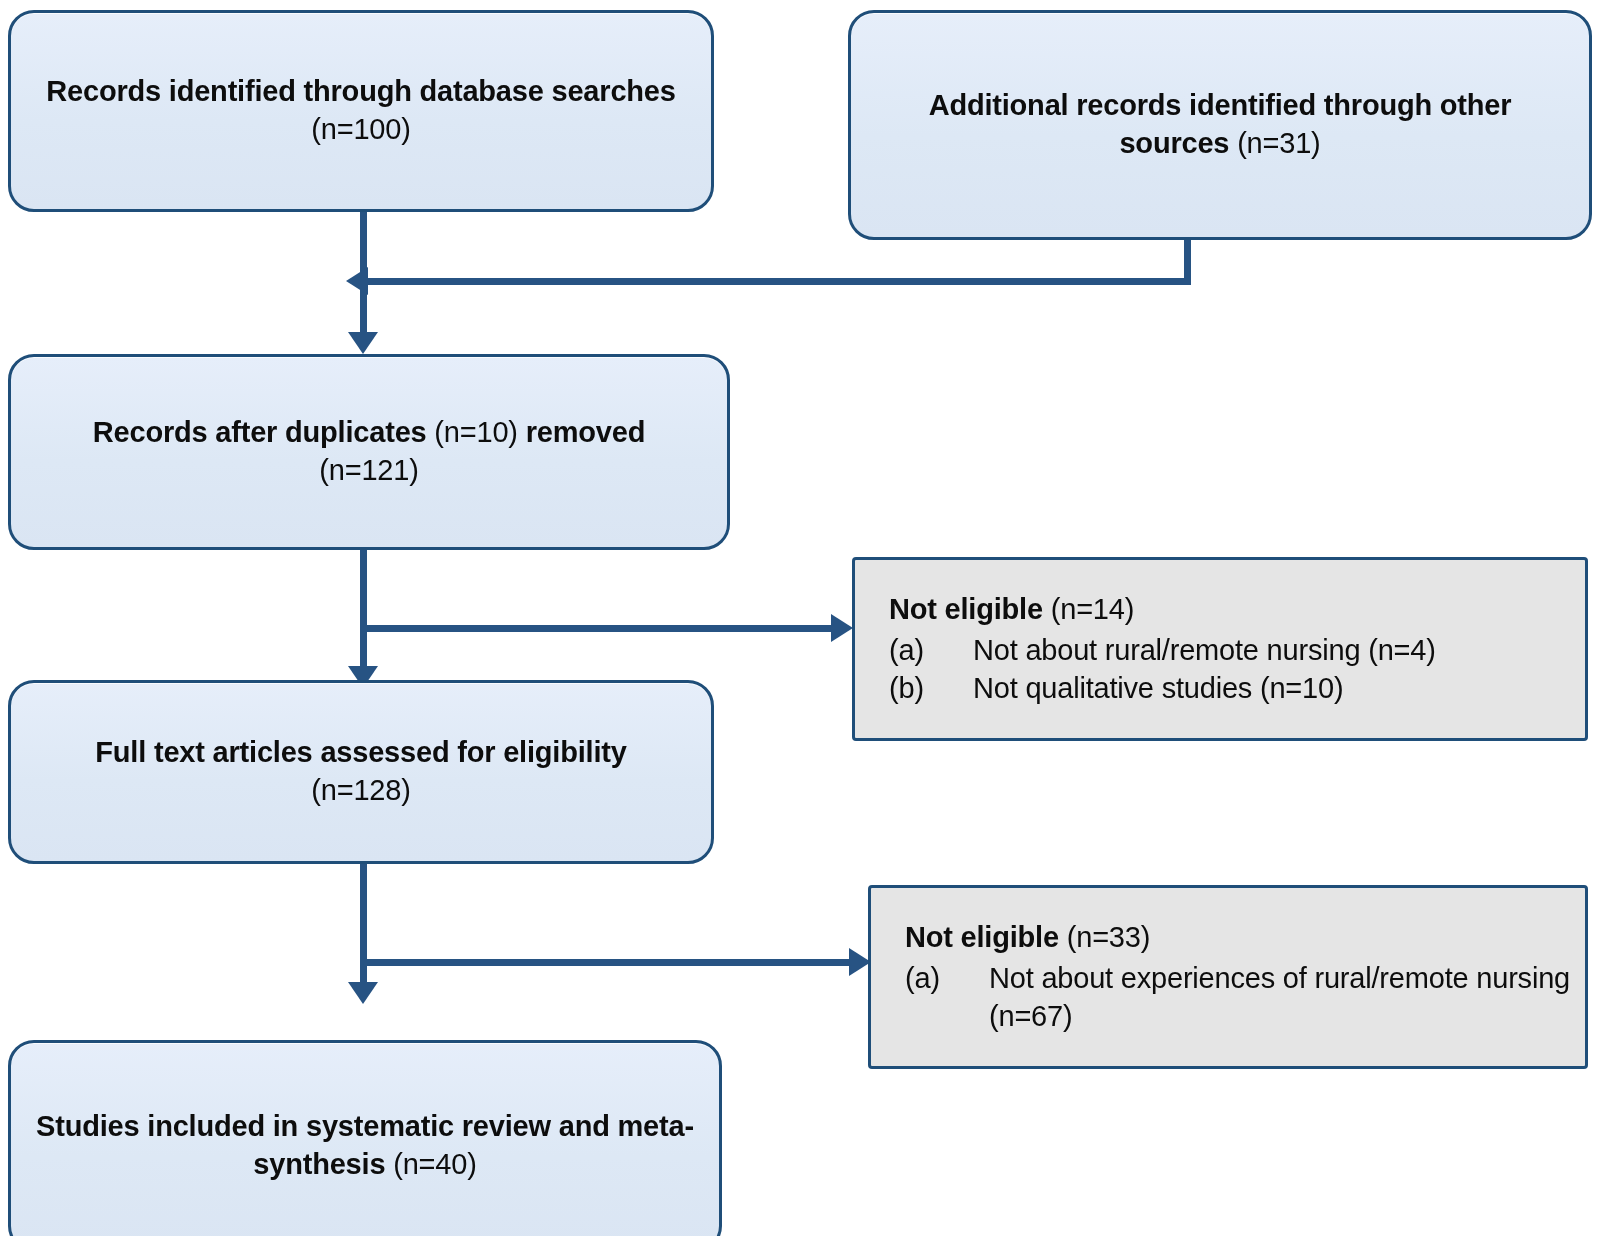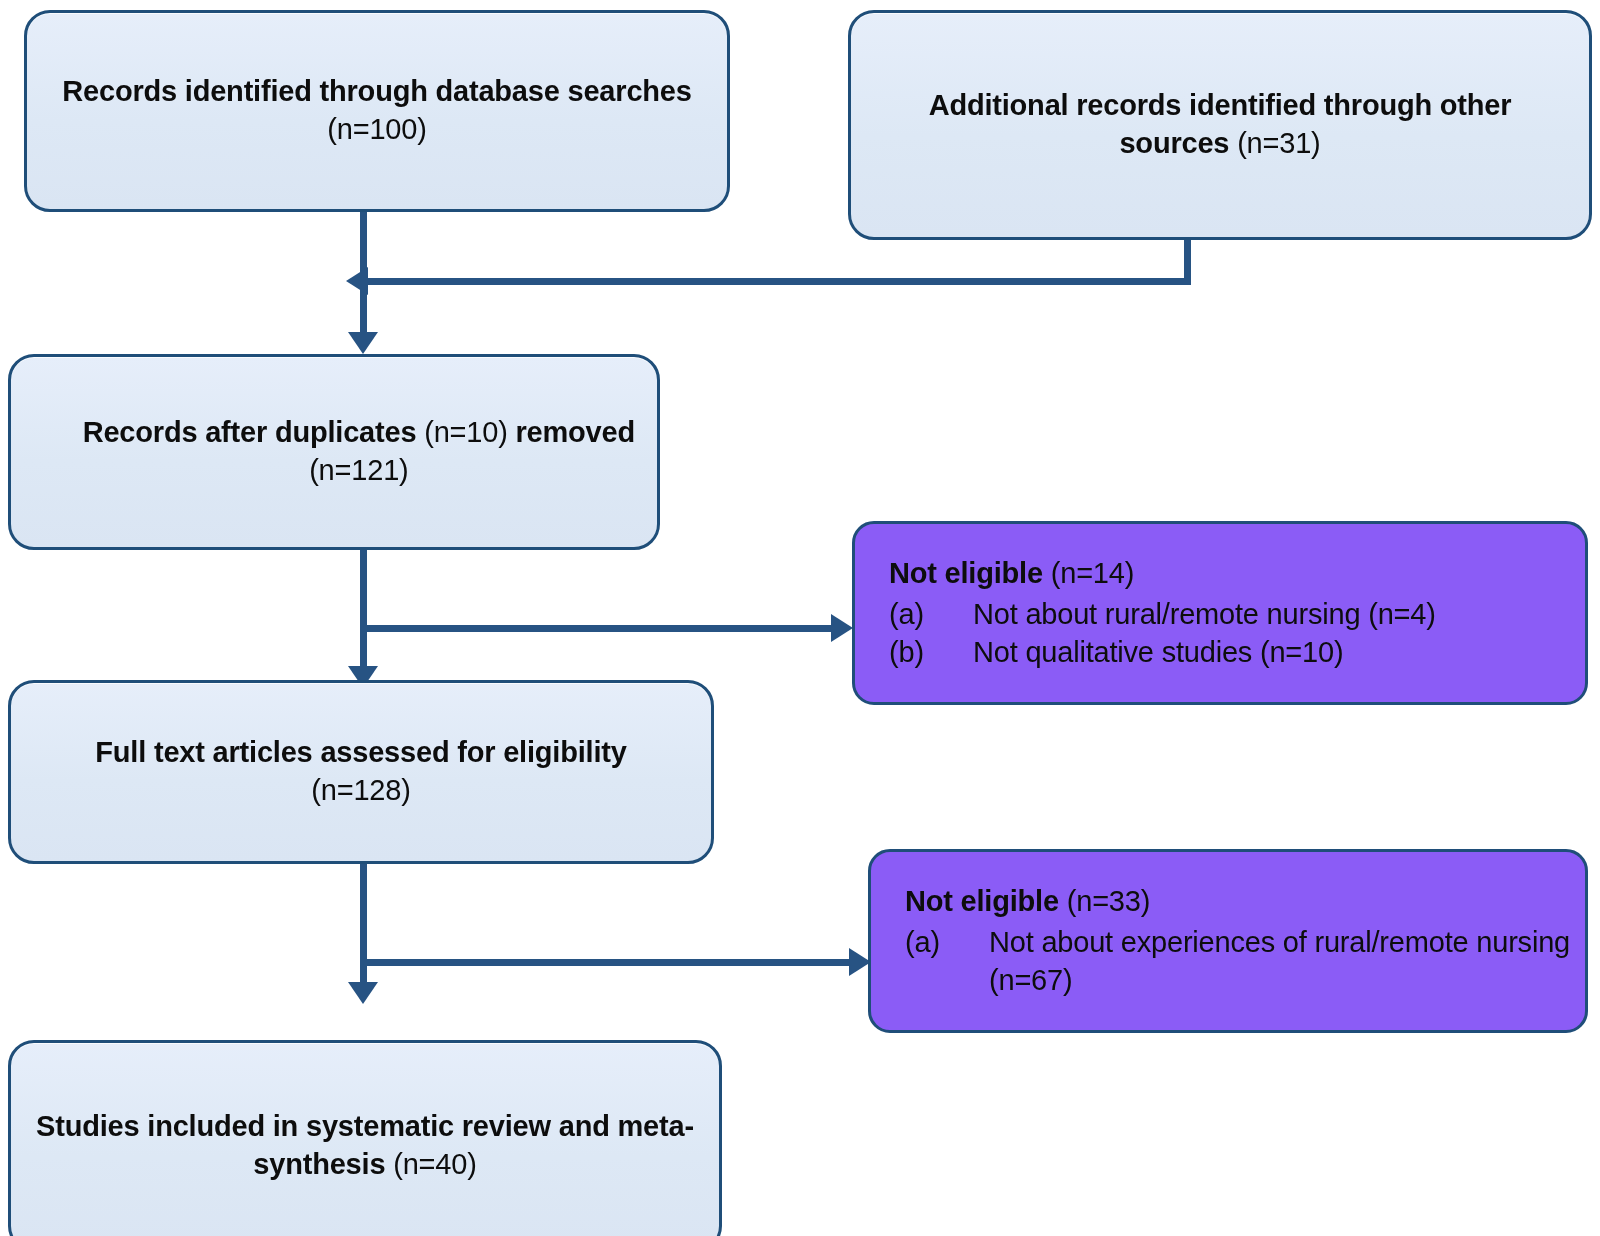--- a/index.html
+++ b/index.html
@@ -26,23 +26,24 @@
     border-radius: 26px;
     display: flex;
     align-items: center;
     justify-content: center;
   }
   .node.filled {
     background: linear-gradient(180deg, #e6eefa 0%, #dde8f5 55%, #dae5f3 100%);
     box-shadow: 0 1px 0 rgba(255,255,255,0.75) inset;
   }
   .node.plain {
-    background: #8b5cf6;
+    background: #e5e5e5;
     border-width: 3px;
-    border-radius: 22px;
+    border-radius: 4px;
+    margin-top: 36px;
   }
 
   .node-text {
     text-align: center;
     color: #0d0d0d;
     font-size: 29px;
     line-height: 1.30;
     padding: 0 22px;
     letter-spacing: -0.2px;
   }
@@ -127,33 +128,33 @@
   <div class="vline" style="left:360px; top:550px; height:130px;"></div>
   <div class="hline" style="left:363px; top:625px; width:470px;"></div>
   <div class="arrow-right" style="left:831px; top:614px;"></div>
   <div class="arrow-down" style="left:348px; top:666px;"></div>
 
   <div class="vline" style="left:360px; top:863px; height:132px;"></div>
   <div class="hline" style="left:363px; top:959px; width:488px;"></div>
   <div class="arrow-right" style="left:849px; top:948px;"></div>
   <div class="arrow-down" style="left:348px; top:982px;"></div>
 
-  <div class="node filled" style="left:24px; top:10px; width:706px; height:202px;">
+  <div class="node filled" style="left:8px; top:10px; width:706px; height:202px;">
     <div class="node-text">
       <b>Records identified through database searches</b><span class="reg"> </span><span class="reg">(n=100)</span>
     </div>
   </div>
 
   <div class="node filled" style="left:848px; top:10px; width:744px; height:230px;">
     <div class="node-text">
       <b>Additional records identified through other sources</b><span class="reg"> </span><span class="reg">(n=31)</span>
     </div>
   </div>
 
-  <div class="node filled" style="left:8px; top:354px; width:652px; height:196px;justify-content:flex-end;">
+  <div class="node filled" style="left:8px; top:354px; width:722px; height:196px;">
     <div class="node-text">
       <b>Records after duplicates</b><span class="reg"> </span><span class="reg">(n=10)</span><span class="reg"> </span><b>removed</b><br><span class="reg">(n=121)</span>
     </div>
   </div>
 
   <div class="node plain" style="left:852px; top:521px; width:736px; height:184px;">
     <div class="excl-body">
       <div class="excl-head">
         <b>Not eligible</b>
         <span>(n=14)</span>

